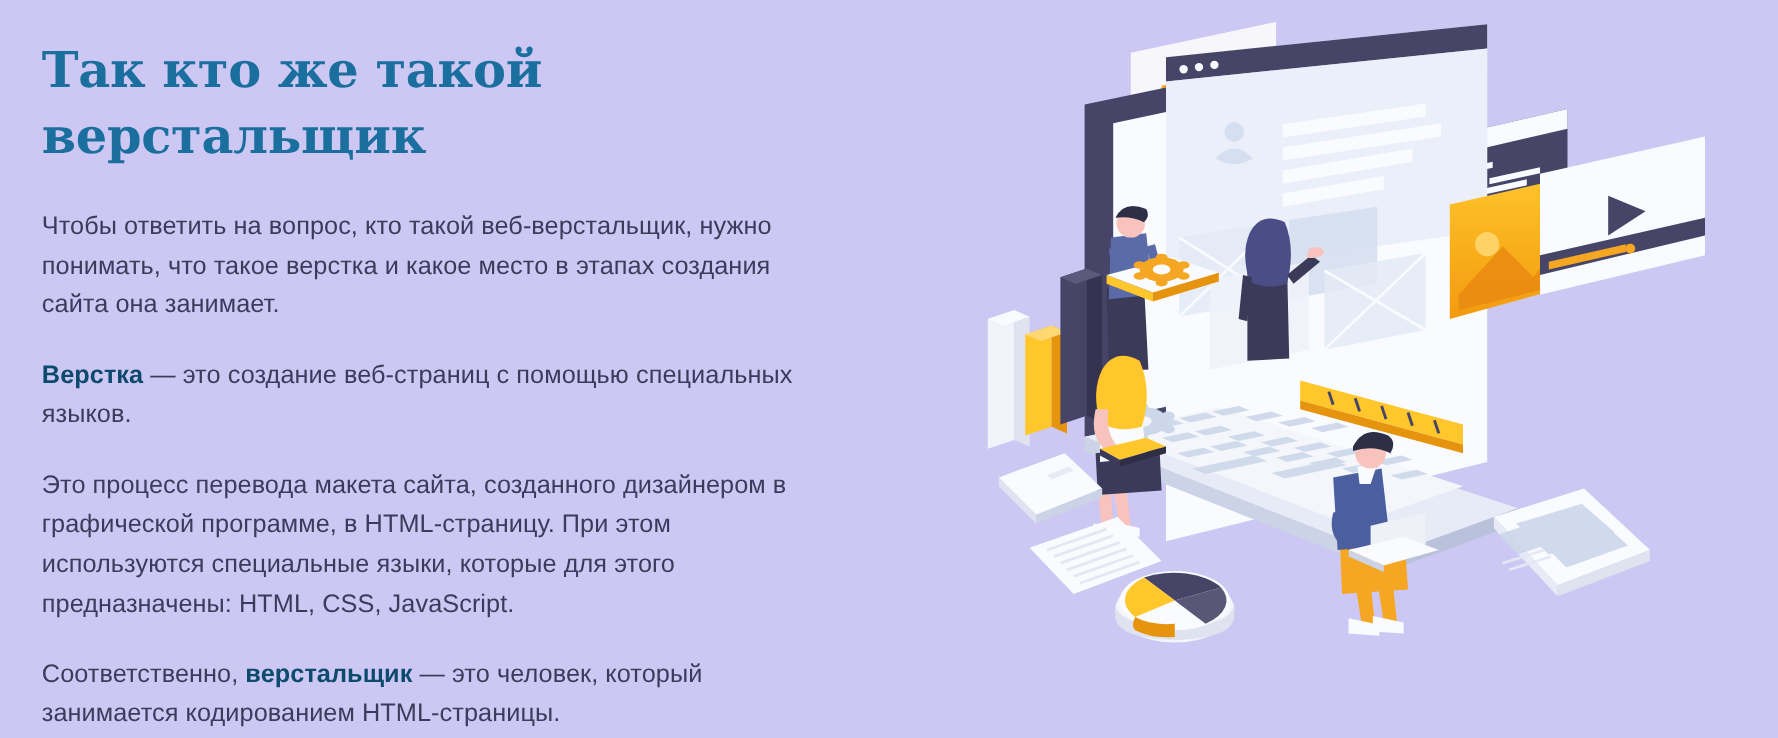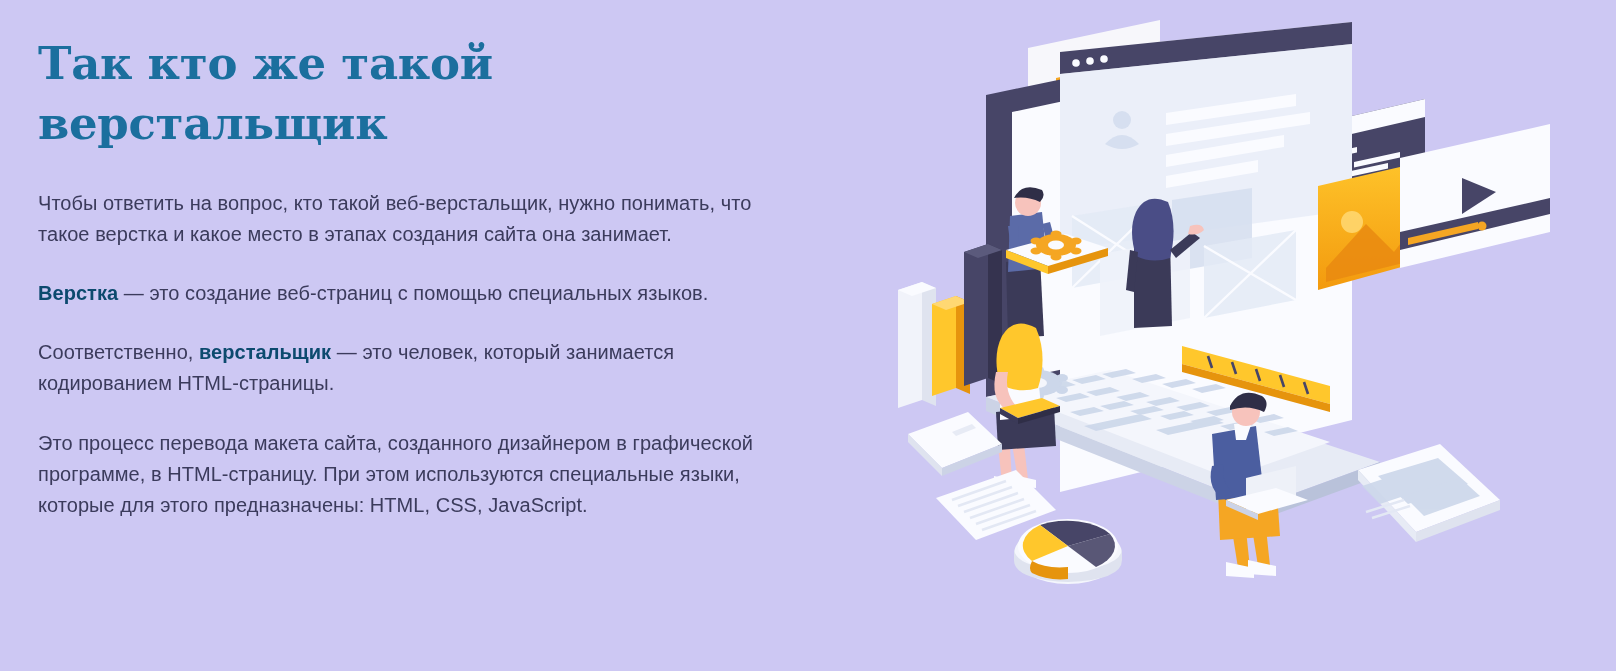--- a/index.html
+++ b/index.html
@@ -33,21 +33,21 @@
     margin: 0 0 34px 0;
     font-family: "DejaVu Serif", "Liberation Serif", serif;
     font-weight: 700;
     font-size: 45px;
     line-height: 1.33;
     letter-spacing: -0.3px;
     color: #1b6f9e;
   }
   .para {
     margin: 0 0 28px 0;
-    font-size: 20px;
+    font-size: 23px;
     line-height: 1.56;
     color: #3b3b5c;
     letter-spacing: 0.05px;
   }
   .para:last-child { margin-bottom: 0; }
   .para b { font-weight: 700; color: #0c4a6e; }
 
   
   .illo {
     position: absolute;
@@ -61,22 +61,22 @@
 </head>
 <body>
 
 <div class="page">
 
   <div class="text-col">
     <h1 class="headline">Так кто же такой верстальщик</h1>
     <div id="paragraphs">
         <p class="para"><span>Чтобы ответить на вопрос, кто такой веб-верстальщик, нужно понимать, что такое верстка и какое место в этапах создания сайта она занимает.</span></p>
         <p class="para"><b>Верстка</b><span> — это создание веб-страниц с помощью специальных языков.</span></p>
+        <p class="para"><span>Это процесс перевода макета сайта, созданного дизайнером в графической программе, в HTML-страницу. При этом используются специальные языки, которые для этого предназначены: HTML, CSS, JavaScript.</span></p>
         <p class="para"><span>Соответственно, </span><b>верстальщик</b><span> — это человек, который занимается кодированием HTML-страницы.</span></p>
-        <p class="para"><span>Это процесс перевода макета сайта, созданного дизайнером в графической программе, в HTML-страницу. При этом используются специальные языки, которые для этого предназначены: HTML, CSS, JavaScript.</span></p>
       </div>
   </div>
 
   <div class="illo">
     <svg viewBox="0 0 756 671" xmlns="http://www.w3.org/2000/svg" role="img" aria-label="Изометрическая иллюстрация: люди работают над версткой сайта на большом ноутбуке">
       <defs>
         <linearGradient id="shine" x1="0" y1="0" x2="1" y2="1">
           <stop offset="0" stop-color="#ffffff" stop-opacity="0.95"></stop>
           <stop offset="1" stop-color="#e6ecf8" stop-opacity="0.8"></stop>
         </linearGradient>

